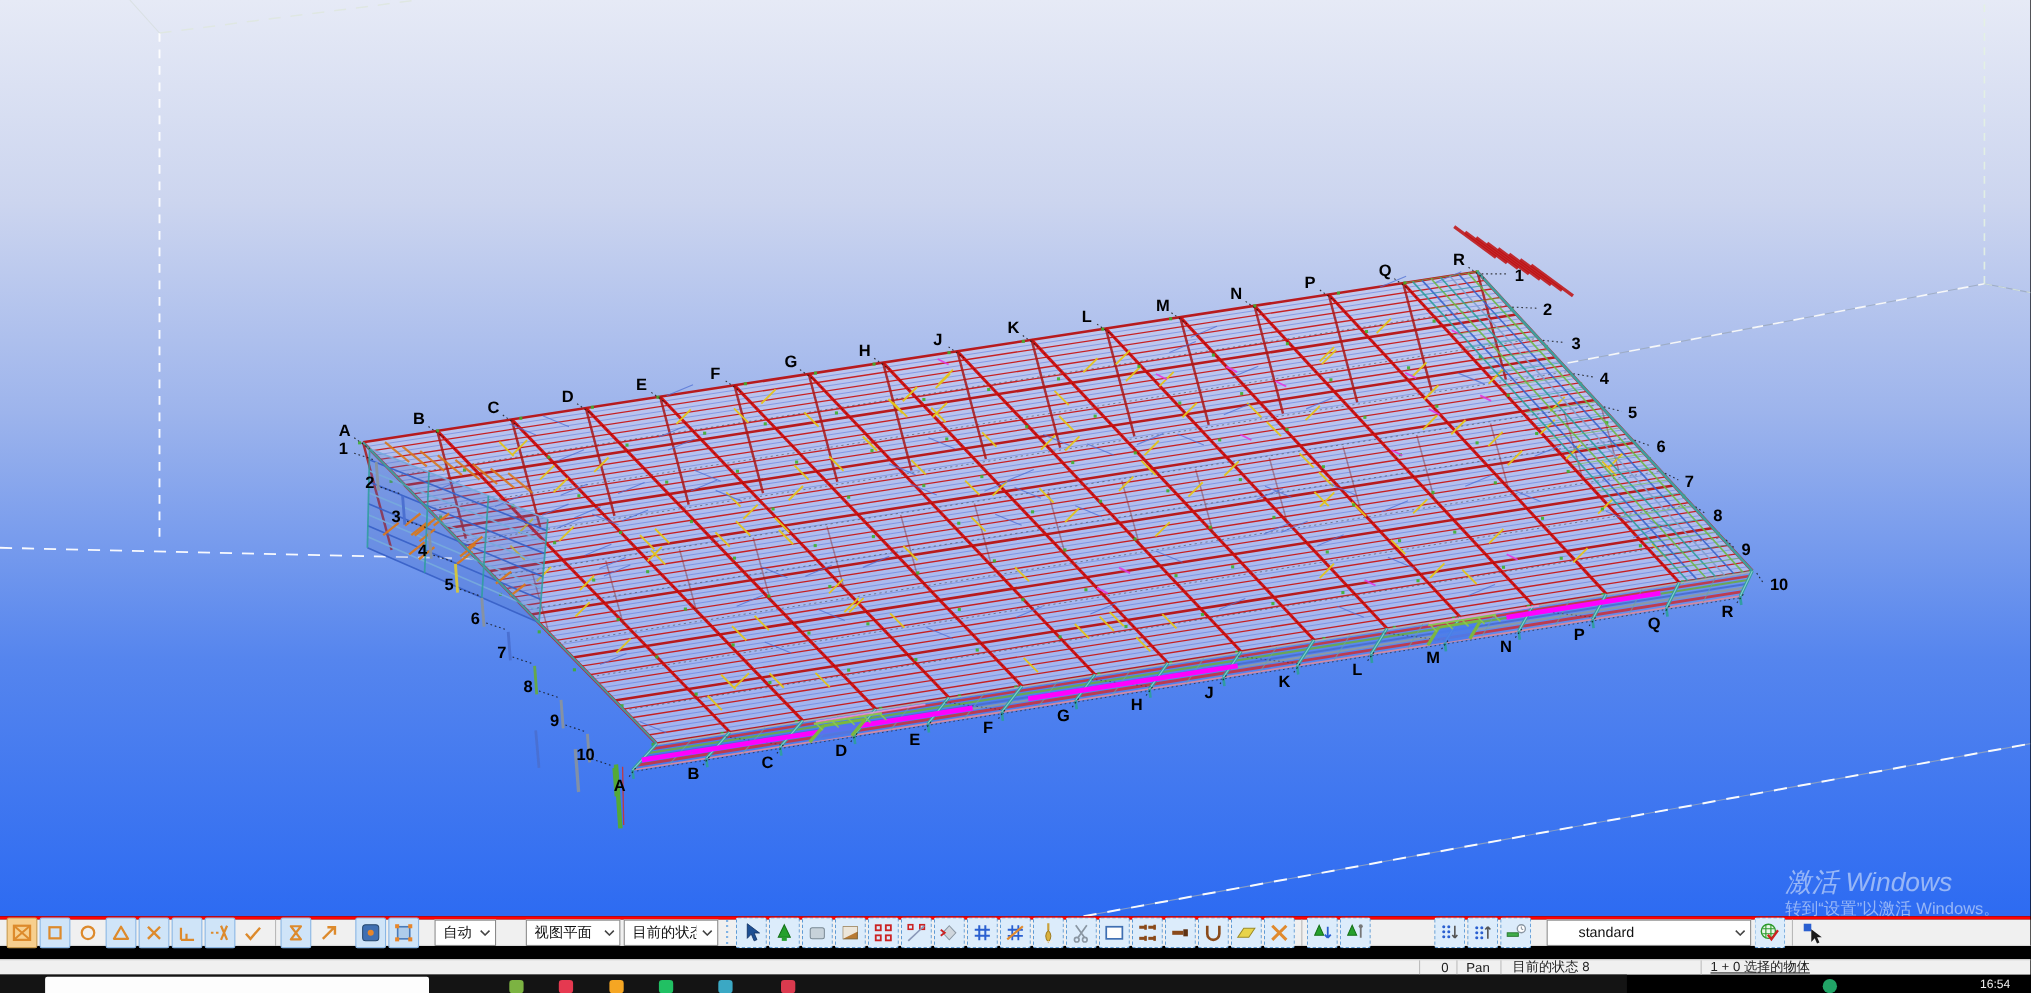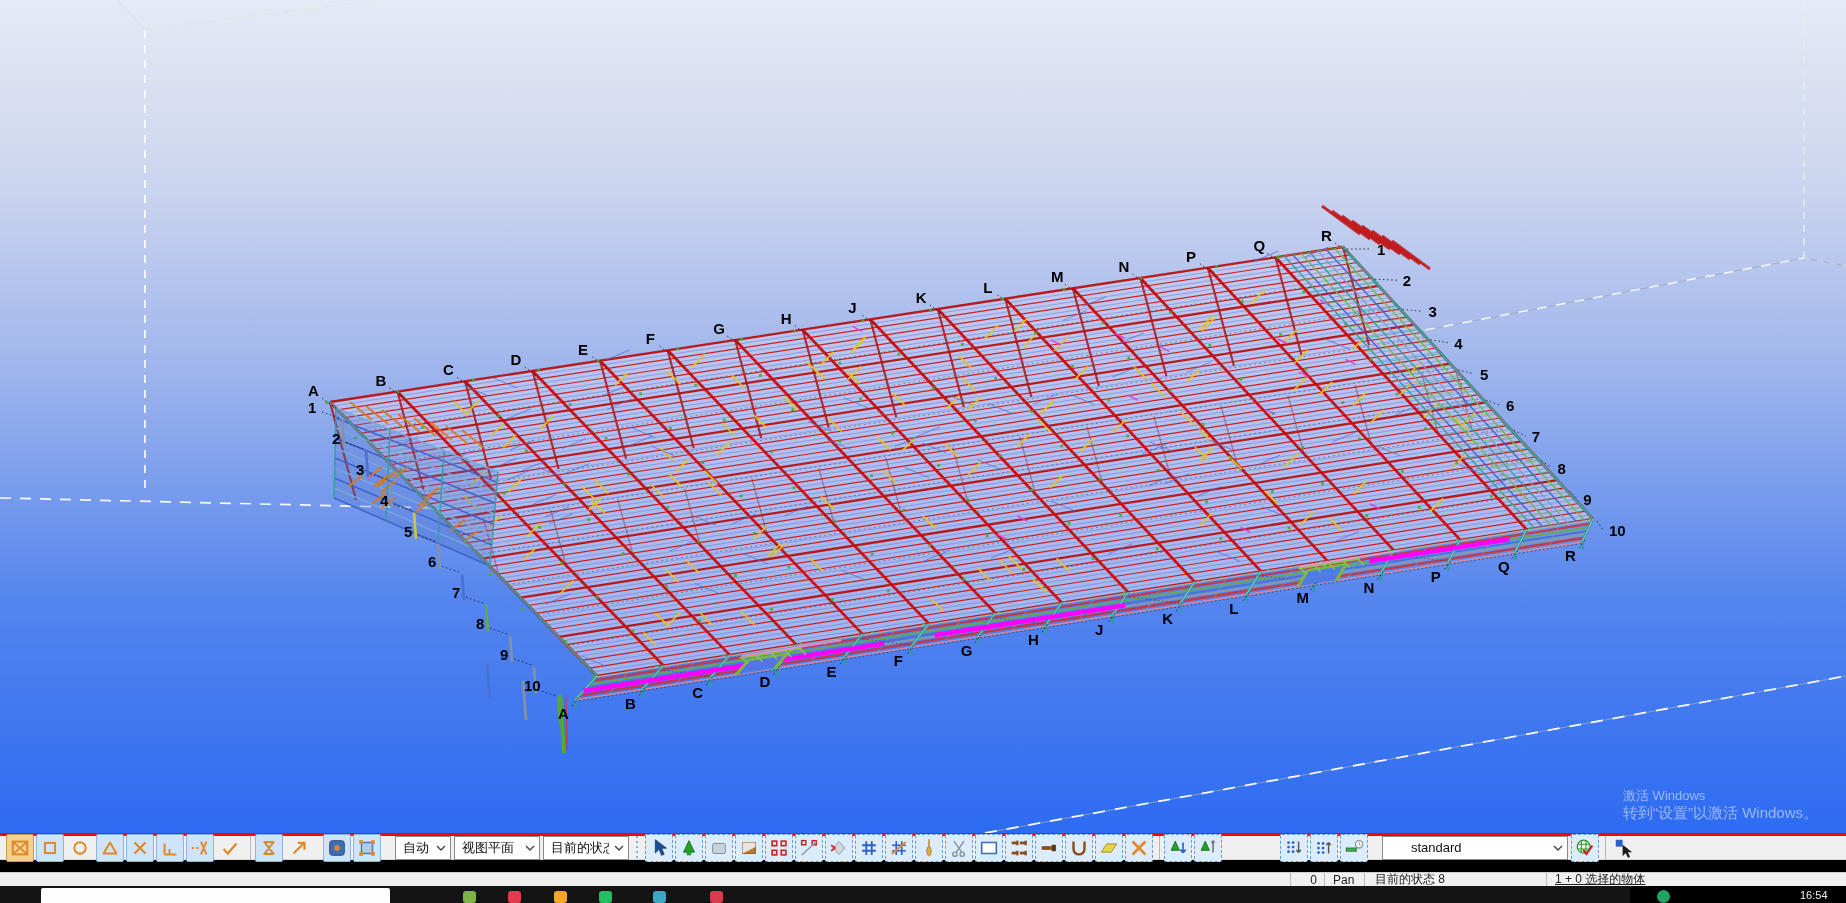--- a/index.html
+++ b/index.html
@@ -3,21 +3,21 @@
 <meta charset="utf-8">
 <style>
   html,body{margin:0;padding:0;background:#000;}
   #app{position:relative;width:1846px;height:903px;overflow:hidden;font-family:"Liberation Sans",sans-serif;}
   
   #viewport{position:absolute;left:0;top:0;width:1846px;height:833px;
     background:linear-gradient(180deg,#e6eaf6 0%,#ccd5ef 22%,#9db4ec 45%,#5585ee 72%,#2d6bf2 100%);}
   #scene{position:absolute;left:0;top:0;}
   svg{font-family:"Liberation Sans",sans-serif;}
   #watermark{position:absolute;left:1623px;top:788px;color:rgba(235,242,252,.55);line-height:1.25;pointer-events:none;}
-  #watermark .w1{font-size:13px;}
+  #watermark .w1{font-size:24px;font-style:italic;}
   #watermark .w2{font-size:15px;}
   #redline{position:absolute;left:0;top:833px;width:1846px;height:3px;background:#fe0202;}
   
   #toolbar{position:absolute;left:0;top:836px;width:1846px;height:24px;background:#f0f0f0;
     border-bottom:1px solid #d8d8d8;display:flex;align-items:center;padding-left:6px;box-sizing:border-box;}
   .tool{width:26px;height:26px;margin-right:2px;border-radius:2px;display:flex;align-items:center;justify-content:center;flex:0 0 auto;}
   .tool svg{width:22px;height:22px;}
   .t-on{background:#cfe4f8;border:1px solid #8ab6e4;}
   .t-off{background:transparent;border:1px solid transparent;}
   .t-pressed{background:#f7cf8e;border:1px solid #c89a4e;}
@@ -35,21 +35,21 @@
   
   #statusbar{position:absolute;left:0;top:872px;width:1846px;height:14px;background:#f0f0f0;
     border-top:1px solid #d0d0d0;display:flex;align-items:center;font-size:12px;color:#222;box-sizing:border-box;}
   .scell{border-left:1px solid #bdbdbd;height:100%;display:flex;align-items:center;box-sizing:border-box;}
   #sb-spacer{flex:1;}
   #sb-coord{width:34px;justify-content:flex-end;padding-right:7px;}
   #sb-mode{width:40px;padding-left:8px;}
   #sb-state{width:182px;padding-left:10px;}
   #sb-sel{width:300px;padding-left:8px;text-decoration:underline;}
   
-  #taskbar{position:absolute;left:0;top:886px;width:1630px;height:17px;background:#141414;}
+  #taskbar{position:absolute;left:0;top:886px;width:1479px;height:17px;background:#141414;}
   #tb-search{position:absolute;left:41px;top:2px;width:349px;height:15px;background:#fdfdfd;border-radius:2px 2px 0 0;}
   .tb-app{position:absolute;top:5px;width:13px;height:12px;border-radius:3px;}
   #tb-tray-dot{position:absolute;left:1657px;top:4px;width:13px;height:13px;border-radius:50%;background:#21a366;}
   #tb-time{position:absolute;left:1800px;top:3px;color:#eee;font-size:11px;}
 </style>
 </head>
 <body>
 
 <div id="app">
 
@@ -930,21 +930,21 @@
         </svg>
       </div>
     <div class="gap12"></div>
     <span id="g-planes" style="display:flex;">
         <div class="combo" style="width: 56px;">
           <span class="cv">自动</span>
       <svg class="chev" viewBox="0 0 10 6">
             <path d="M1 1l4 4 4-4" stroke="#444" fill="none" stroke-width="1.4"></path>
           </svg>
         </div>
-        <div class="combo" style="width: 86px;">
+        <div class="combo" style="width: 86px; margin-left: 24px;">
           <span class="cv">视图平面</span>
       <svg class="chev" viewBox="0 0 10 6">
             <path d="M1 1l4 4 4-4" stroke="#444" fill="none" stroke-width="1.4"></path>
           </svg>
         </div>
         <div class="combo" style="width: 86px;">
           <span class="cv">目前的状态</span>
       <svg class="chev" viewBox="0 0 10 6">
             <path d="M1 1l4 4 4-4" stroke="#444" fill="none" stroke-width="1.4"></path>
           </svg>

